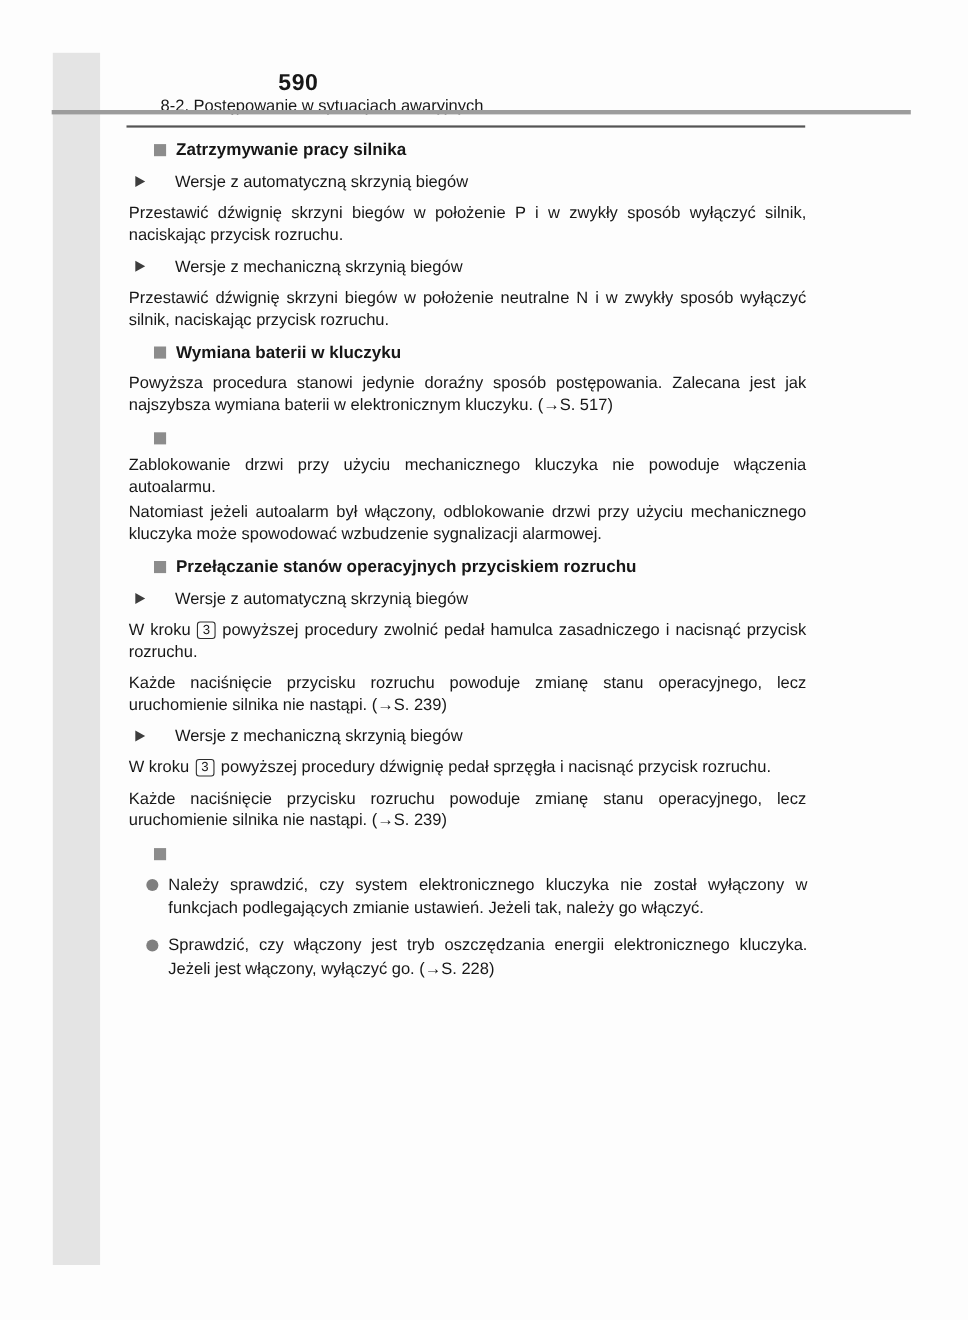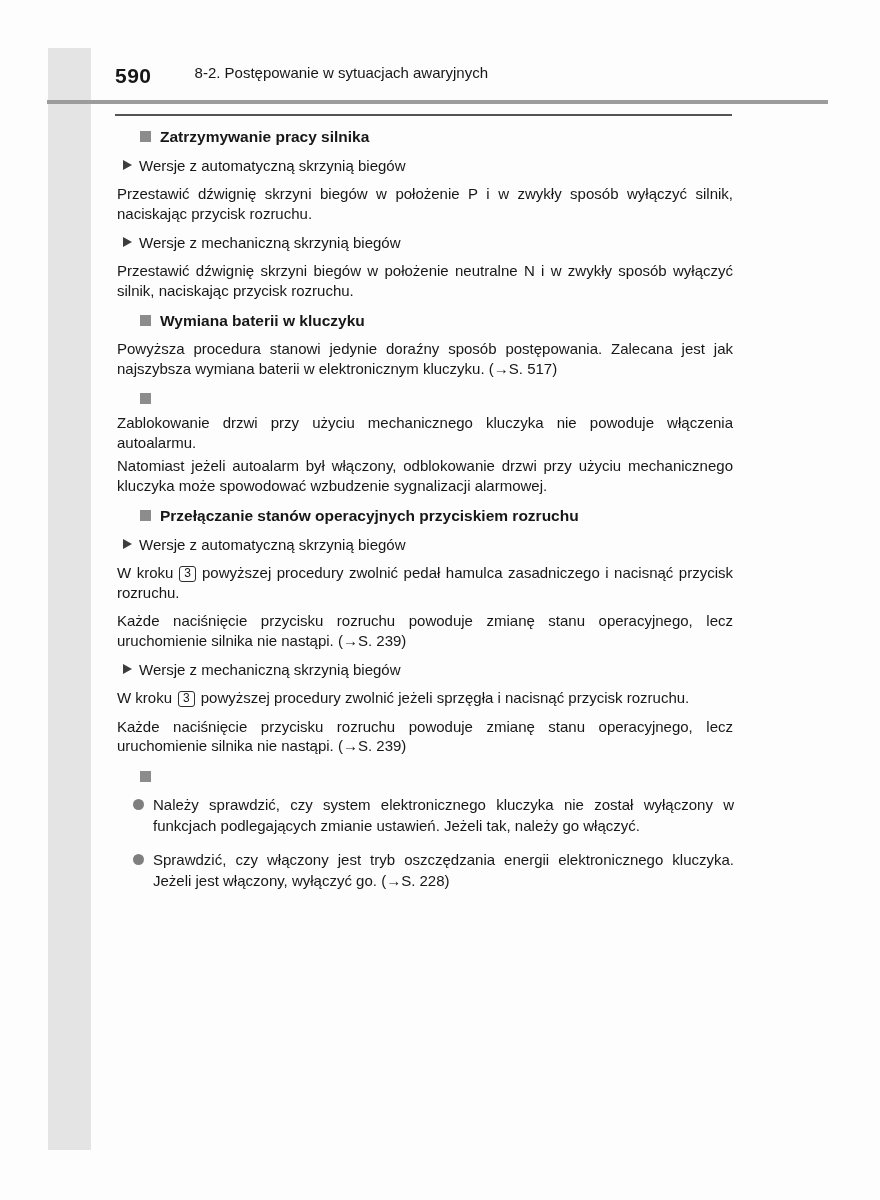--- a/index.html
+++ b/index.html
@@ -5,31 +5,31 @@
   * { margin:0; padding:0; box-sizing:border-box; }
   html,body { width:880px; height:1200px; }
   body {
     position:relative;
     background:#fdfdfd;
     font-family:"Liberation Sans", sans-serif;
     color:#171717;
     overflow:hidden;
   }
   .sidebar-strip { position:absolute; left:48px; top:48px; width:43px; height:1102px; background:#e4e4e4; }
-  .page-header { position:absolute; left:115px; top:64px; display:flex; align-items:flex-start; }
+  .page-header { position:absolute; left:103px; top:64px; display:flex; align-items:center;flex-direction:column; }
   .page-number { font-size:21px; font-weight:bold; letter-spacing:0.5px; }
   .chapter-title { font-size:15px; margin-left:43px; }
   .header-rule { position:absolute; left:47px; top:100px; width:781px; height:4px; background:#9c9c9c; }
   .content { position:absolute; left:104px; top:114px; width:628px; }
   .content-rule { height:2px; background:#545454; margin-left:11px; width:617px; }
 
   .section-heading { display:flex; margin-top:11px; font-size:15.5px; font-weight:bold; line-height:19px;padding-left:36px; }
   .square-marker { flex:0 0 11px; width:11px; height:11px; background:#8c8c8c; margin-top:4px; margin-right:9px; }
 
-  .variant-heading { display:flex; margin-left:19px; margin-top:10px; font-size:15px; line-height:19px; }
+  .variant-heading { display:flex; margin-left:19px; margin-top:10px; font-size:15px; line-height:19px;gap:20px; }
   .tri-marker { flex:0 0 auto; width:0; height:0; margin-top:4px; margin-right:7px;
     border-left:9px solid #3d3d3d; border-top:5px solid transparent; border-bottom:5px solid transparent; }
 
   .para { margin-left:13px; margin-top:9px; font-size:15px; line-height:19.5px; text-align:justify; width:616px; }
   .para.tight { margin-top:4px; }
 
   .step-box { display:inline-block; border:1.5px solid #2e2e2e; border-radius:3px; font-size:12px;
     line-height:13px; padding:0 4px 1px 4px; margin:0 6px; vertical-align:1px; }
 
   .bullet-item { display:flex; margin-left:29px; margin-top:12px; font-size:15px; line-height:21.5px; width:601px; }
@@ -96,21 +96,21 @@
 
   <p class="para"><span>W kroku</span><span class="step-box">3</span><span>powyższej procedury zwolnić pedał hamulca zasadniczego i nacisnąć przycisk rozruchu.</span></p>
 
   <p class="para">Każde naciśnięcie przycisku rozruchu powoduje zmianę stanu operacyjnego, lecz uruchomienie silnika nie nastąpi. (→S. 239)</p>
 
   <div class="variant-heading">
     <span class="tri-marker"></span>
     <span>Wersje z mechaniczną skrzynią biegów</span>
   </div>
 
-  <p class="para"><span>W kroku</span><span class="step-box">3</span><span>powyższej procedury zwolnić jeżeli sprzęgła i nacisnąć przycisk rozruchu.</span></p>
+  <p class="para"><span>W kroku</span><span class="step-box">3</span><span>powyższej procedury dźwignię pedał sprzęgła i nacisnąć przycisk rozruchu.</span></p>
 
   <p class="para">Każde naciśnięcie przycisku rozruchu powoduje zmianę stanu operacyjnego, lecz uruchomienie silnika nie nastąpi. (→S. 239)</p>
 
   <div class="section-heading">
     <span class="square-marker"></span>
   </div>
 
   <div class="bullet-item">
     <span class="circle-marker"></span>
     <div class="bullet-body">

